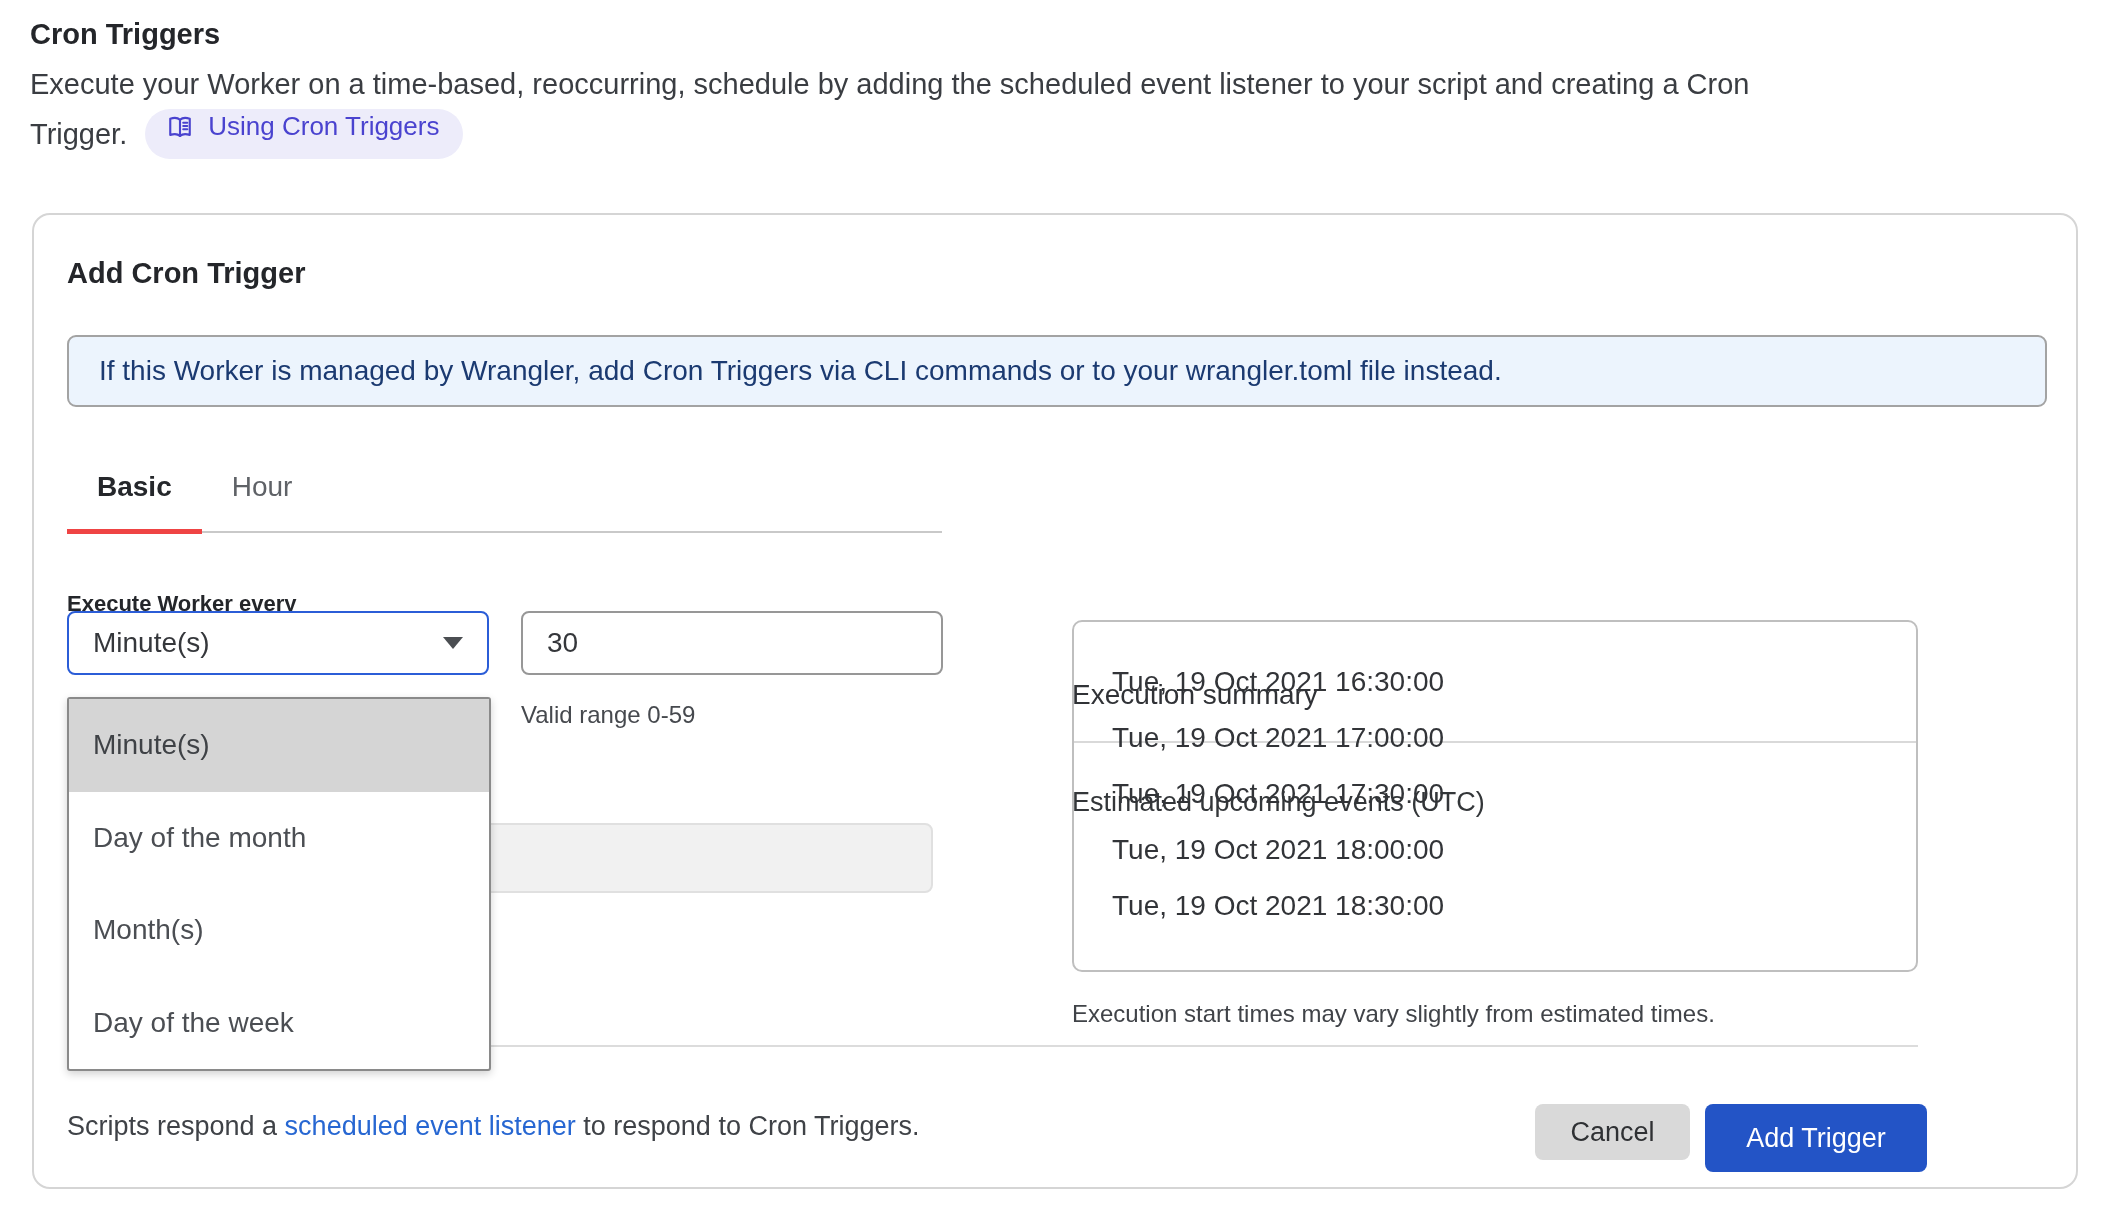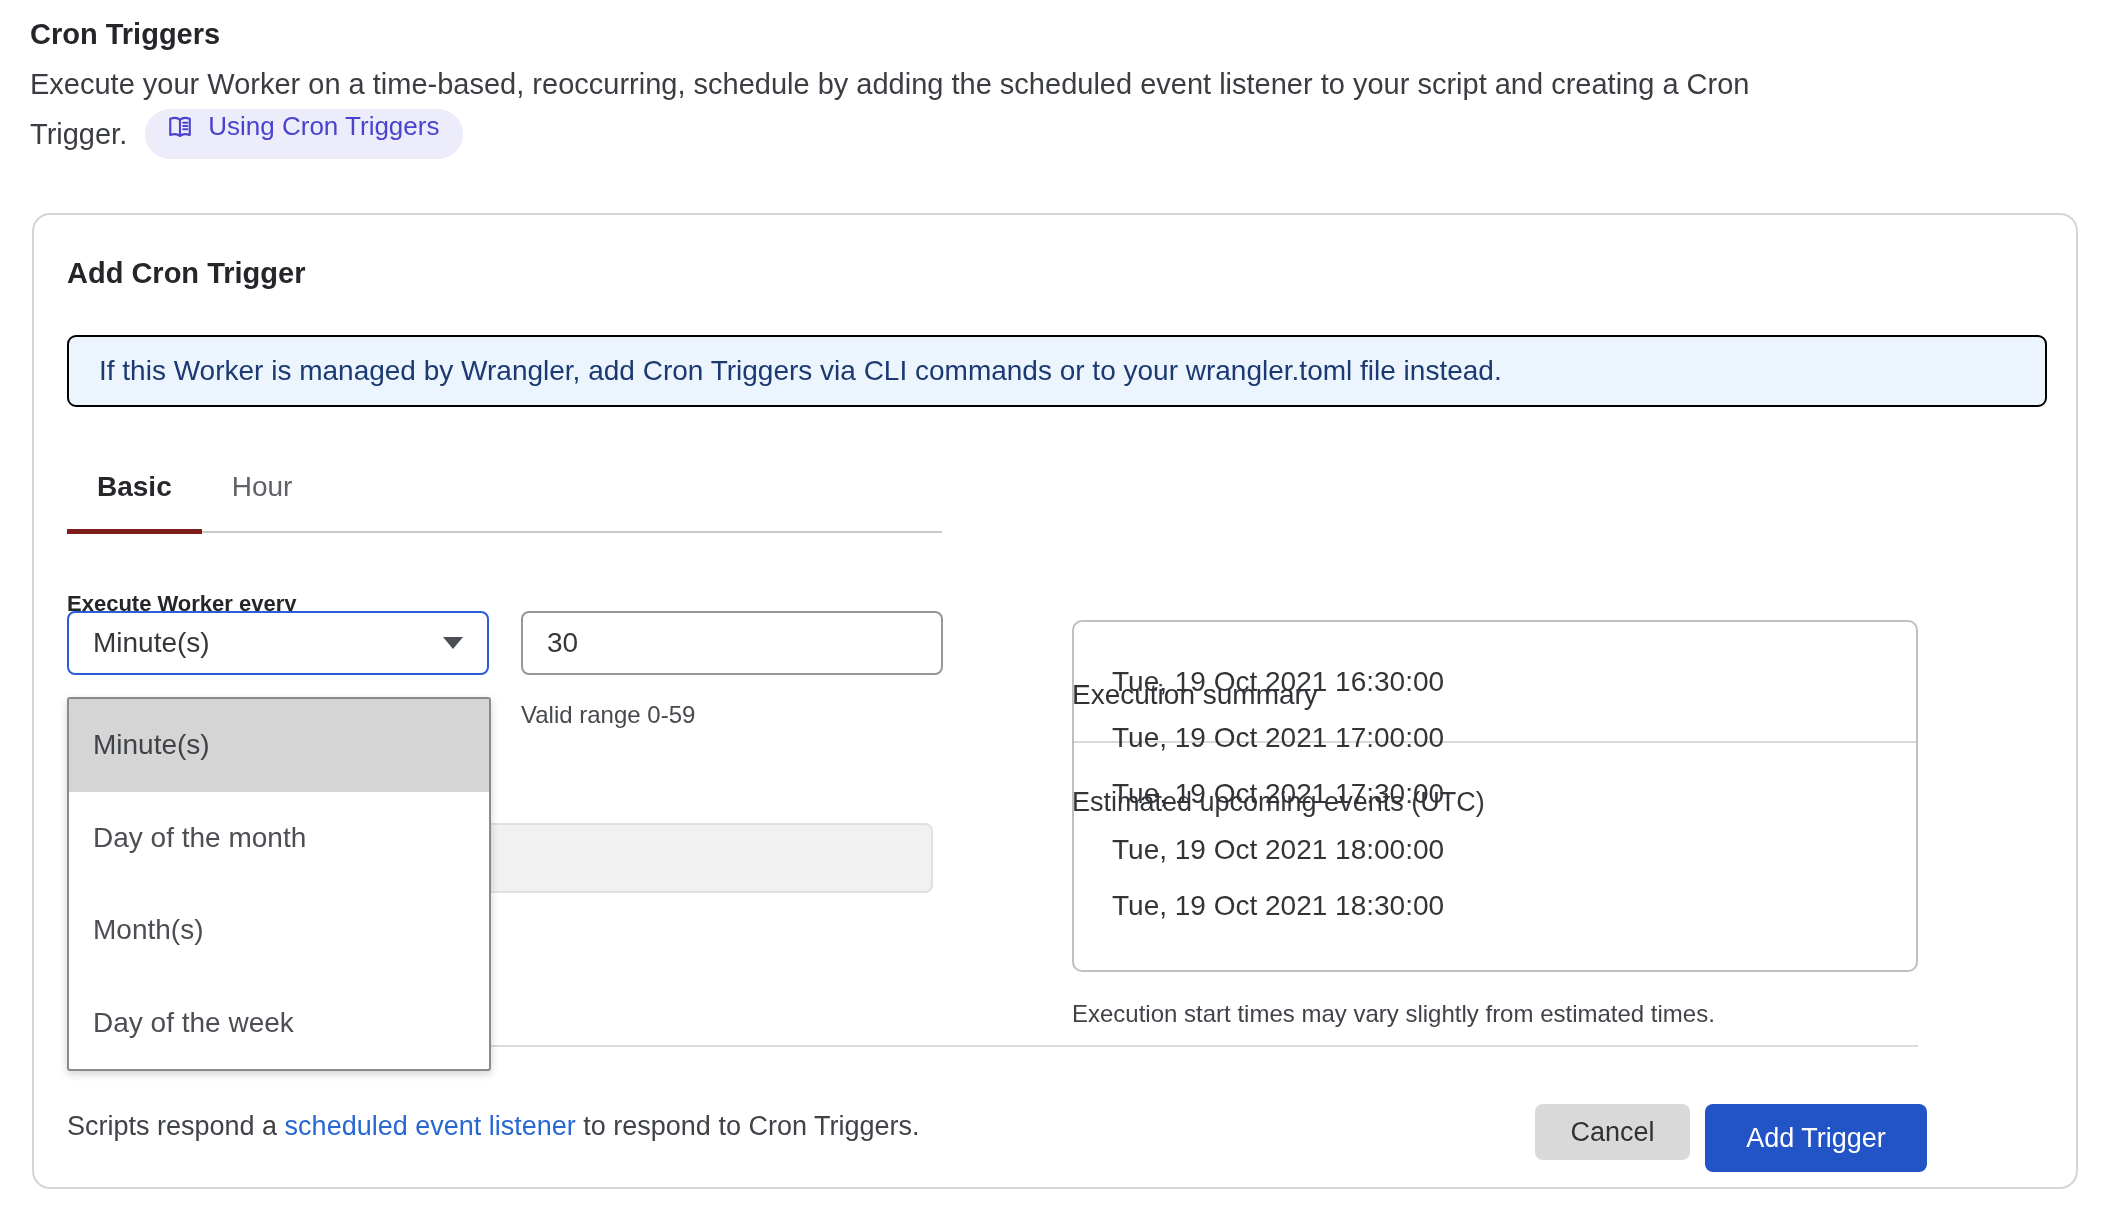--- a/index.html
+++ b/index.html
@@ -15,27 +15,27 @@
   .docs-badge { display:inline-flex; align-items:center; gap:13px; height:50px;
     background:#edecfa; border-radius:25px; padding:0 24px 15px 20px; text-decoration:none; cursor:pointer; }
   .docs-badge span { font-size:26px; color:#4a43cf; white-space:nowrap; }
 
   
   #card { left:32px; top:213px; width:2046px; height:976px; background:#fff;
     border:2px solid #d5d5d5; border-radius:18px; }
   #card-title { left:33px; top:42px; font-size:29px; font-weight:bold; color:#24262a; white-space:nowrap; }
 
   #banner { left:33px; top:120px; width:1980px; height:72px; background:#ecf4fd;
-    border:2px solid #000000; border-radius:9px; display:flex; align-items:center; padding-left:30px; }
+    border:2px solid #a3a3a3; border-radius:9px; display:flex; align-items:center; padding-left:30px; }
   #banner span { font-size:28px; color:#1b3a71; white-space:nowrap; }
 
   
   #tabs { left:33px; top:246px; width:875px; display:flex; border-bottom:2px solid #c9c9c9; }
   .tab { font-size:28px; color:#5f6267; padding:10px 30px 26px 30px; cursor:pointer; white-space:nowrap; }
-  .tab.active { color:#25272b; font-weight:bold; border-bottom:5px solid #7f1d1d; margin-bottom:-3px; }
+  .tab.active { color:#25272b; font-weight:bold; border-bottom:5px solid #ef4444; margin-bottom:-3px; }
 
   
   #field-label { left:33px; top:376px; font-size:22px; font-weight:bold; color:#24262a; white-space:nowrap; }
   #interval-select { left:33px; top:396px; width:422px; height:64px; background:#fff;
     border:2px solid #2b5dd7; border-radius:8px; display:flex; align-items:center;
     padding:0 24px; cursor:pointer; }
   #interval-select .value { font-size:28px; color:#35373b; flex:1; }
   .caret { width:0; height:0; border-left:10px solid transparent; border-right:10px solid transparent;
     border-top:12px solid #4b4e52; }
   #count-input { left:487px; top:396px; width:422px; height:64px; border:2px solid #979797;

